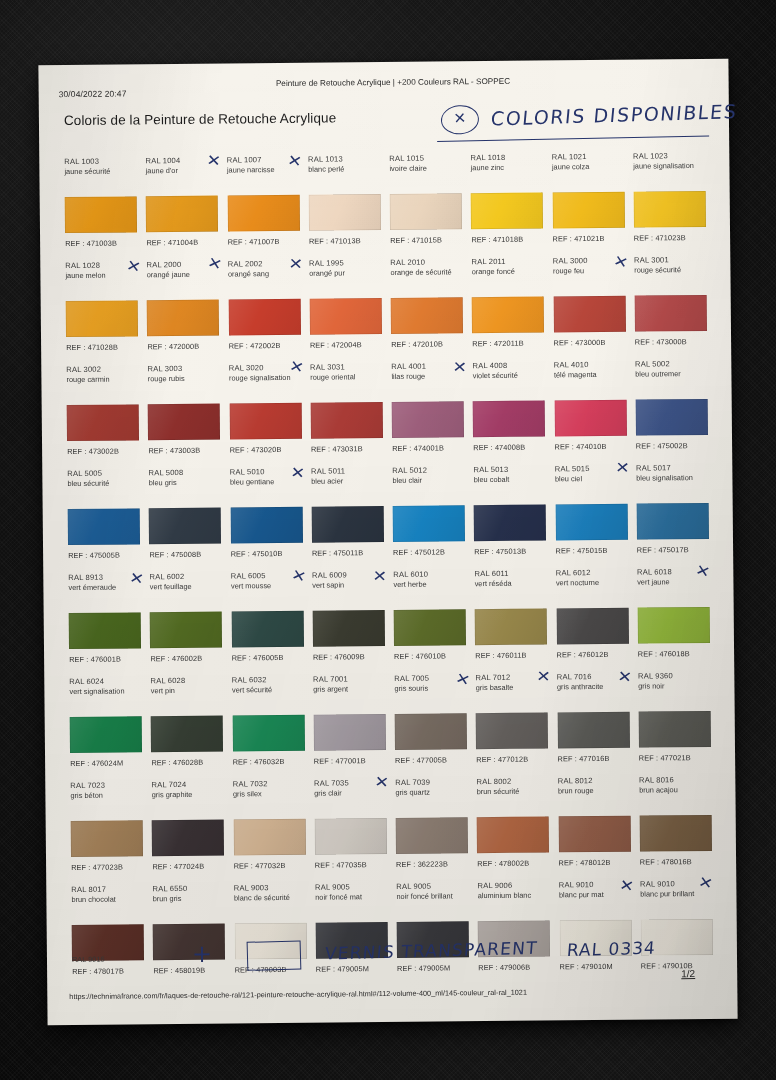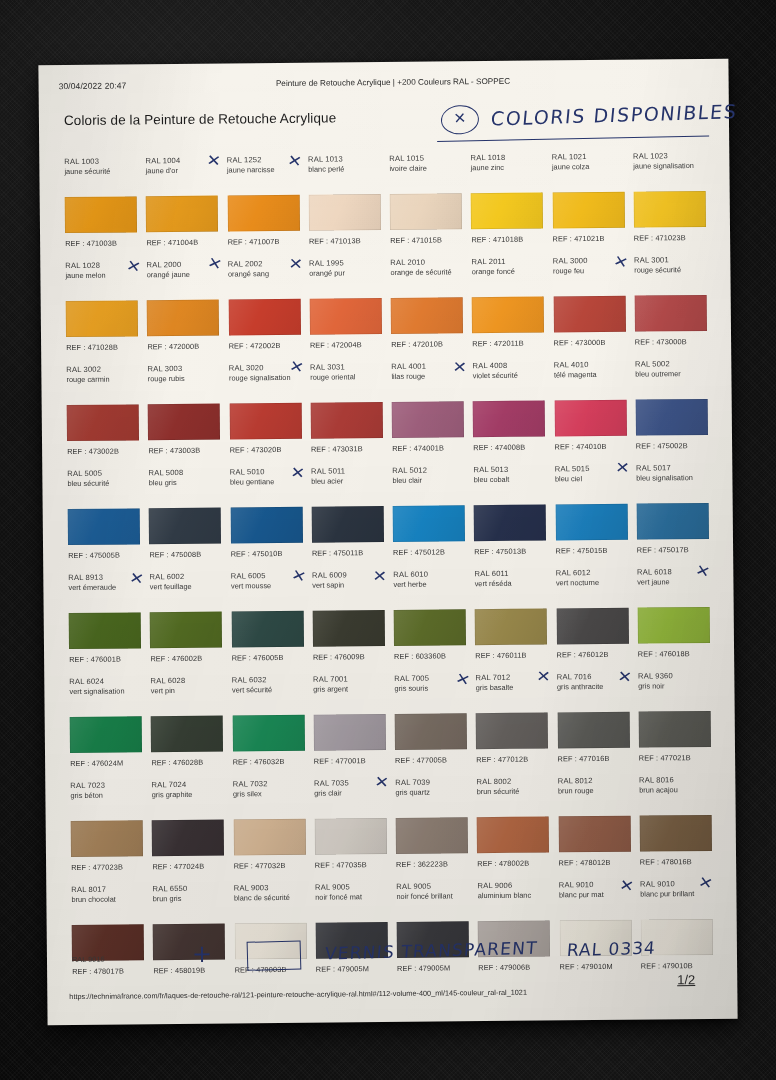--- a/index.html
+++ b/index.html
@@ -32,21 +32,21 @@
     content:"";position:absolute;inset:0;pointer-events:none;
     background:
       linear-gradient(100deg, rgba(0,0,0,.10) 0%, rgba(255,255,255,.05) 22%, rgba(255,255,255,.03) 70%, rgba(0,0,0,.13) 100%),
       linear-gradient(180deg, rgba(255,255,255,.06) 0%, rgba(0,0,0,0) 30%, rgba(0,0,0,.10) 100%);
     mix-blend-mode:multiply;opacity:.85;
   }
   .inner{position:absolute;inset:0;padding:16px 20px 0 20px;box-sizing:border-box;}
 
   
   .hdrline{position:relative;height:14px;}
-  .timestamp{position:absolute;left:0;top:0;font-size:8.5px;color:#2e2e2e;letter-spacing:.1px;}
+  .timestamp{position:absolute;left:0;top:8px;font-size:8.5px;color:#2e2e2e;letter-spacing:.1px;}
   .doctitle{position:absolute;left:50%;top:0;transform:translateX(-46%);font-size:8.2px;color:#2b2b2b;white-space:nowrap;}
   .titlerow{position:relative;height:44px;margin-top:12px;}
   .pagetitle{position:absolute;left:5px;top:6px;font-size:13.5px;color:#1d1d1d;letter-spacing:.1px;}
 
   
   .hw{font-family:"DejaVu Sans", sans-serif;color:#26346b;}
   .hw-circle{
     position:absolute;left:382px;top:2px;width:36px;height:27px;
     border:1.6px solid #26346b;border-radius:50%;transform:rotate(-4deg);
   }
@@ -85,21 +85,21 @@
 
   
   .footer{position:absolute;left:20px;right:20px;bottom:24px;height:62px;}
   .foot-ral{position:absolute;left:5px;top:16px;font-size:7.4px;color:#3a3a3a;}
   .hw-plus{position:absolute;left:125px;top:2px;font-size:24px;color:#26346b;font-family:"DejaVu Sans",sans-serif;}
   .hw-box{position:absolute;left:180px;top:4px;width:52px;height:27px;border:1.7px solid #26346b;transform:rotate(-1deg);}
   .hw-vernis{position:absolute;left:258px;top:5px;font-size:17px;letter-spacing:1.2px;transform:rotate(-1deg) skewX(-6deg);white-space:nowrap;}
   .hw-ralnum{position:absolute;left:500px;top:5px;font-size:17px;letter-spacing:1px;transform:rotate(-1deg) skewX(-6deg);white-space:nowrap;}
   .urlrow{position:absolute;left:0;right:0;bottom:0;}
   .url{position:absolute;left:2px;bottom:0;font-size:7.3px;color:#2d2d2d;letter-spacing:.02px;white-space:nowrap;}
-  .pgnum{position:absolute;right:22px;bottom:8px;font-size:13px;color:#2d2d2d;text-decoration:underline;}
+  .pgnum{position:absolute;right:22px;bottom:16px;font-size:10px;color:#2d2d2d;text-decoration:underline;}
 </style>
 </head>
 <body>
 
 <div id="desk"></div>
 
 <div id="sheet">
   <div class="inner">
 
     <div class="hdrline">
@@ -124,21 +124,21 @@
           <div class="ref">REF : 471003B</div>
         </div>
         <div class="cell">
           <div class="ral">RAL 1004</div>
           <div class="nm">jaune d'or</div>
           <div class="sw" style="background: rgb(229, 154, 28);"></div>
           <div class="ref">REF : 471004B</div>
           <div class="xmark" style="right: 2px; top: 2px; transform: rotate(7deg) scaleX(1.15);">✕</div>
         </div>
         <div class="cell">
-          <div class="ral">RAL 1252</div>
+          <div class="ral">RAL 1007</div>
           <div class="nm">jaune narcisse</div>
           <div class="sw" style="background: rgb(232, 140, 27);"></div>
           <div class="ref">REF : 471007B</div>
           <div class="xmark" style="right: 2px; top: 3px; transform: rotate(10deg) scaleX(1.15);">✕</div>
         </div>
         <div class="cell">
           <div class="ral">RAL 1013</div>
           <div class="nm">blanc perlé</div>
           <div class="sw" style="background: rgb(238, 215, 192);"></div>
           <div class="ref">REF : 471013B</div>
@@ -343,21 +343,21 @@
           <div class="ral">RAL 6009</div>
           <div class="nm">vert sapin</div>
           <div class="sw" style="background: rgb(59, 60, 48);"></div>
           <div class="ref">REF : 476009B</div>
           <div class="xmark" style="right: 2px; top: 3px; transform: rotate(4deg) scaleX(1.15);">✕</div>
         </div>
         <div class="cell">
           <div class="ral">RAL 6010</div>
           <div class="nm">vert herbe</div>
           <div class="sw" style="background: rgb(93, 109, 41);"></div>
-          <div class="ref">REF : 603360B</div>
+          <div class="ref">REF : 476010B</div>
         </div>
         <div class="cell">
           <div class="ral">RAL 6011</div>
           <div class="nm">vert réséda</div>
           <div class="sw" style="background: rgb(155, 138, 76);"></div>
           <div class="ref">REF : 476011B</div>
         </div>
         <div class="cell">
           <div class="ral">RAL 6012</div>
           <div class="nm">vert nocturne</div>

